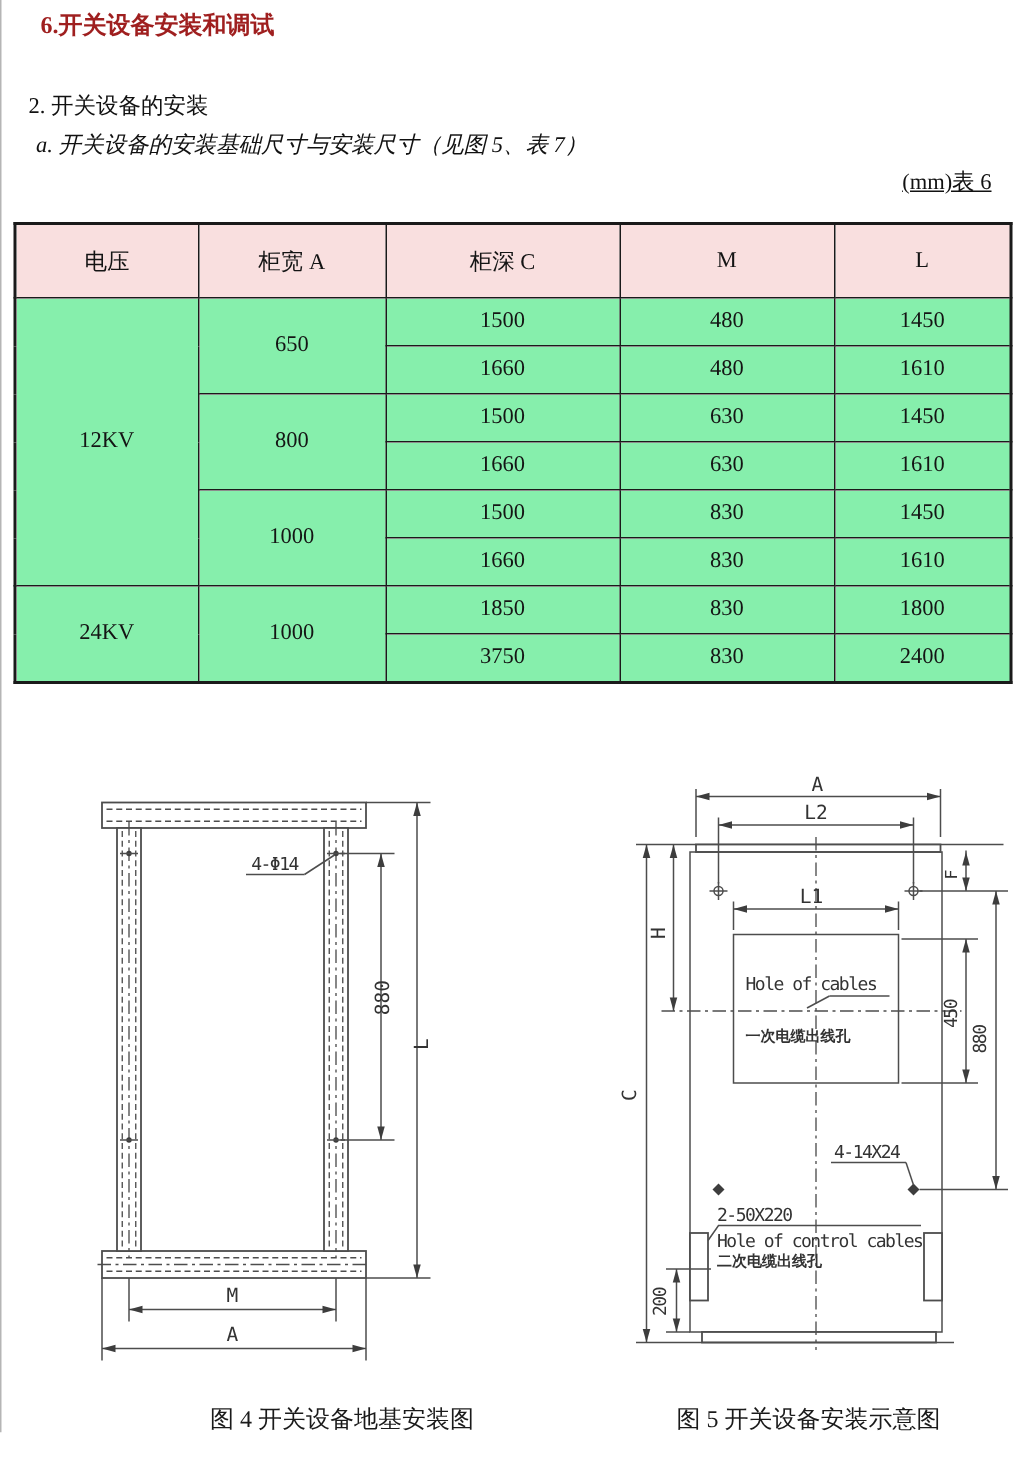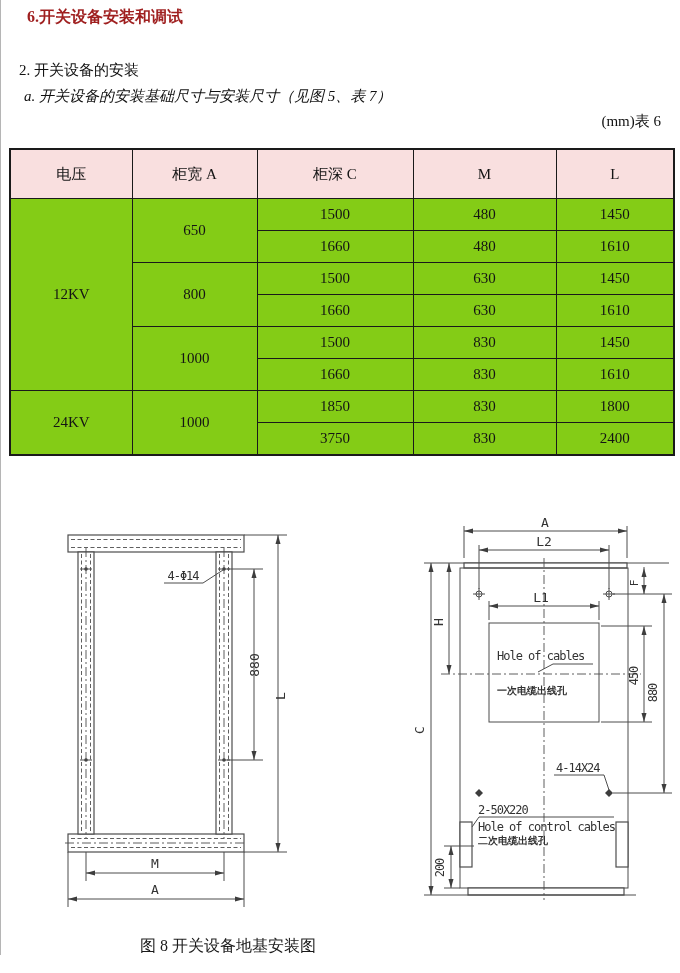--- a/index.html
+++ b/index.html
@@ -6,34 +6,34 @@
   #page{
     position:relative;width:680px;height:955px;background:#ffffff;
     font-family:"Liberation Serif","DejaVu Serif",serif;color:#111;
     border-left:1px solid #b5b5b5;overflow:hidden;
   }
   .txt{position:absolute;white-space:nowrap;}
   #doc-title{left:26px;top:7px;font-size:16px;font-weight:bold;color:#9f1f1f;}
   #line1{left:20px;top:34px;font-size:15px;}
   #line2{left:18px;top:61px;font-size:15px;}
   #line3{left:23px;top:87px;font-size:15px;font-style:italic;}
-  #unit-note{right:20px;top:112px;font-size:15px;}
+  #unit-note{right:20px;top:112px;font-size:15px;text-decoration:underline;}
 
   
   #dims-table{
     position:absolute;left:8px;top:148px;width:664px;
     border-collapse:collapse;table-layout:fixed;
     font-size:15px;color:#141414;
   }
   #dims-table th,#dims-table td{
     border:1px solid #1a1a1a;text-align:center;vertical-align:middle;
     padding:0;overflow:hidden;
   }
   #dims-table th{height:48px;background:#f9dfdf;font-weight:normal;}
-  #dims-table td{height:31px;background:#84cc16;}
+  #dims-table td{height:31px;background:#86efac;}
   #dims-table{border:2px solid #1a1a1a;}
 
   
   .fig{position:absolute;}
   #fig4-svg{left:30px;top:490px;}
   #fig5-svg{left:390px;top:490px;}
   .caption{position:absolute;top:936px;font-size:16px;color:#1a1a1a;text-align:center;white-space:nowrap;}
   #fig4-caption{left:62px;width:330px;}
   #fig5-caption{left:398px;width:280px;}
 
@@ -320,15 +320,16 @@
     </g>
 
     <g>
       <text class="dimtxt-s" x="87" y="324" text-anchor="start">2-50X220</text>
       <polyline class="ln" points="81,337 88,327 223,327"></polyline>
       <text class="dimtxt-s" x="87" y="341" text-anchor="start">Hole of control cables</text>
       <text class="cjk" x="87" y="354" text-anchor="start">二次电缆出线孔</text>
     </g>
   </svg>
 
-  <div class="caption" id="fig4-caption">图 8 开关设备地基安装图</div>
+  <div class="caption" id="fig4-caption">图 4 开关设备地基安装图</div>
+  <div class="caption" id="fig5-caption">图 5 开关设备安装示意图</div>
 
 </div>
 
 </body></html>

